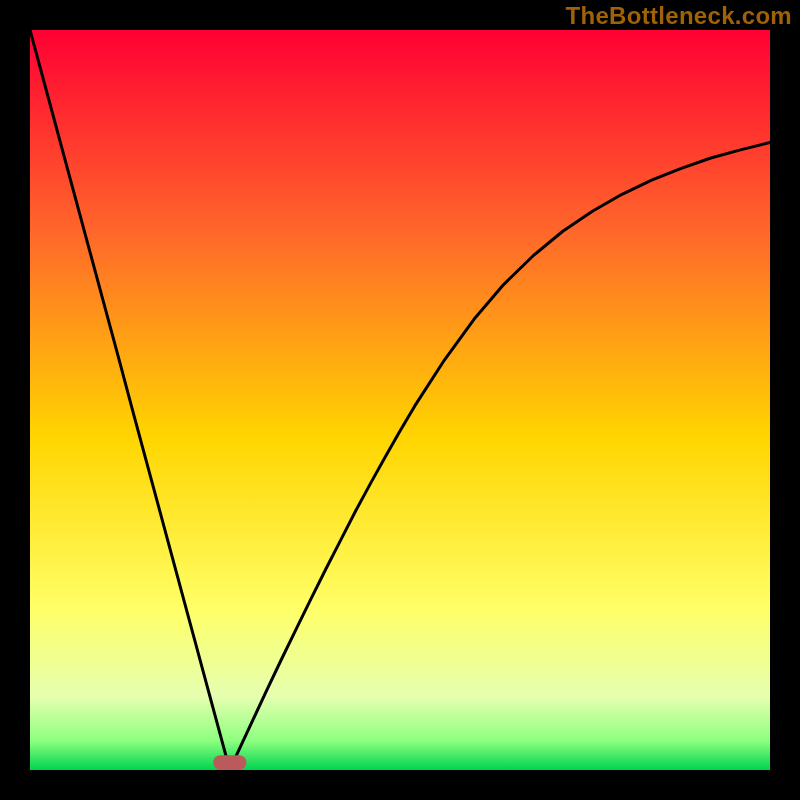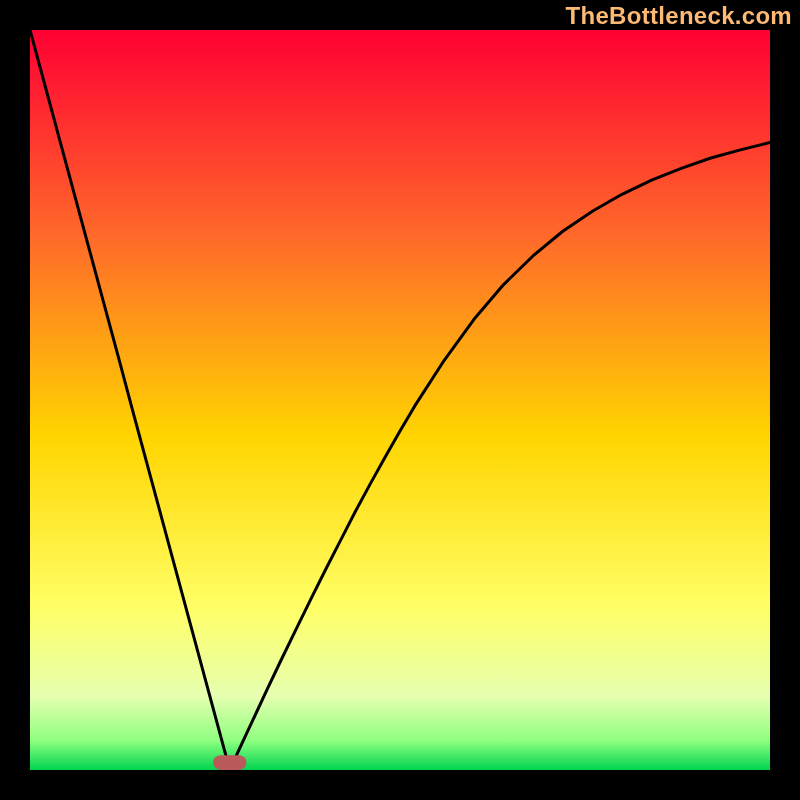--- a/index.html
+++ b/index.html
@@ -29,21 +29,21 @@
     display: block;
     width: 100%;
     height: 100%;
   }
   .watermark {
     position: absolute;
     top: 2px;
     right: 8px;
     font-size: 24px;
     font-weight: 600;
-    color: #fdba74;
+    color: #a16207;
     letter-spacing: 0.3px;
     margin-left: 15px;
   }
 </style>
 </head>
 <body>
 
 <div class="frame">
   <div class="watermark">TheBottleneck.com</div>
 

